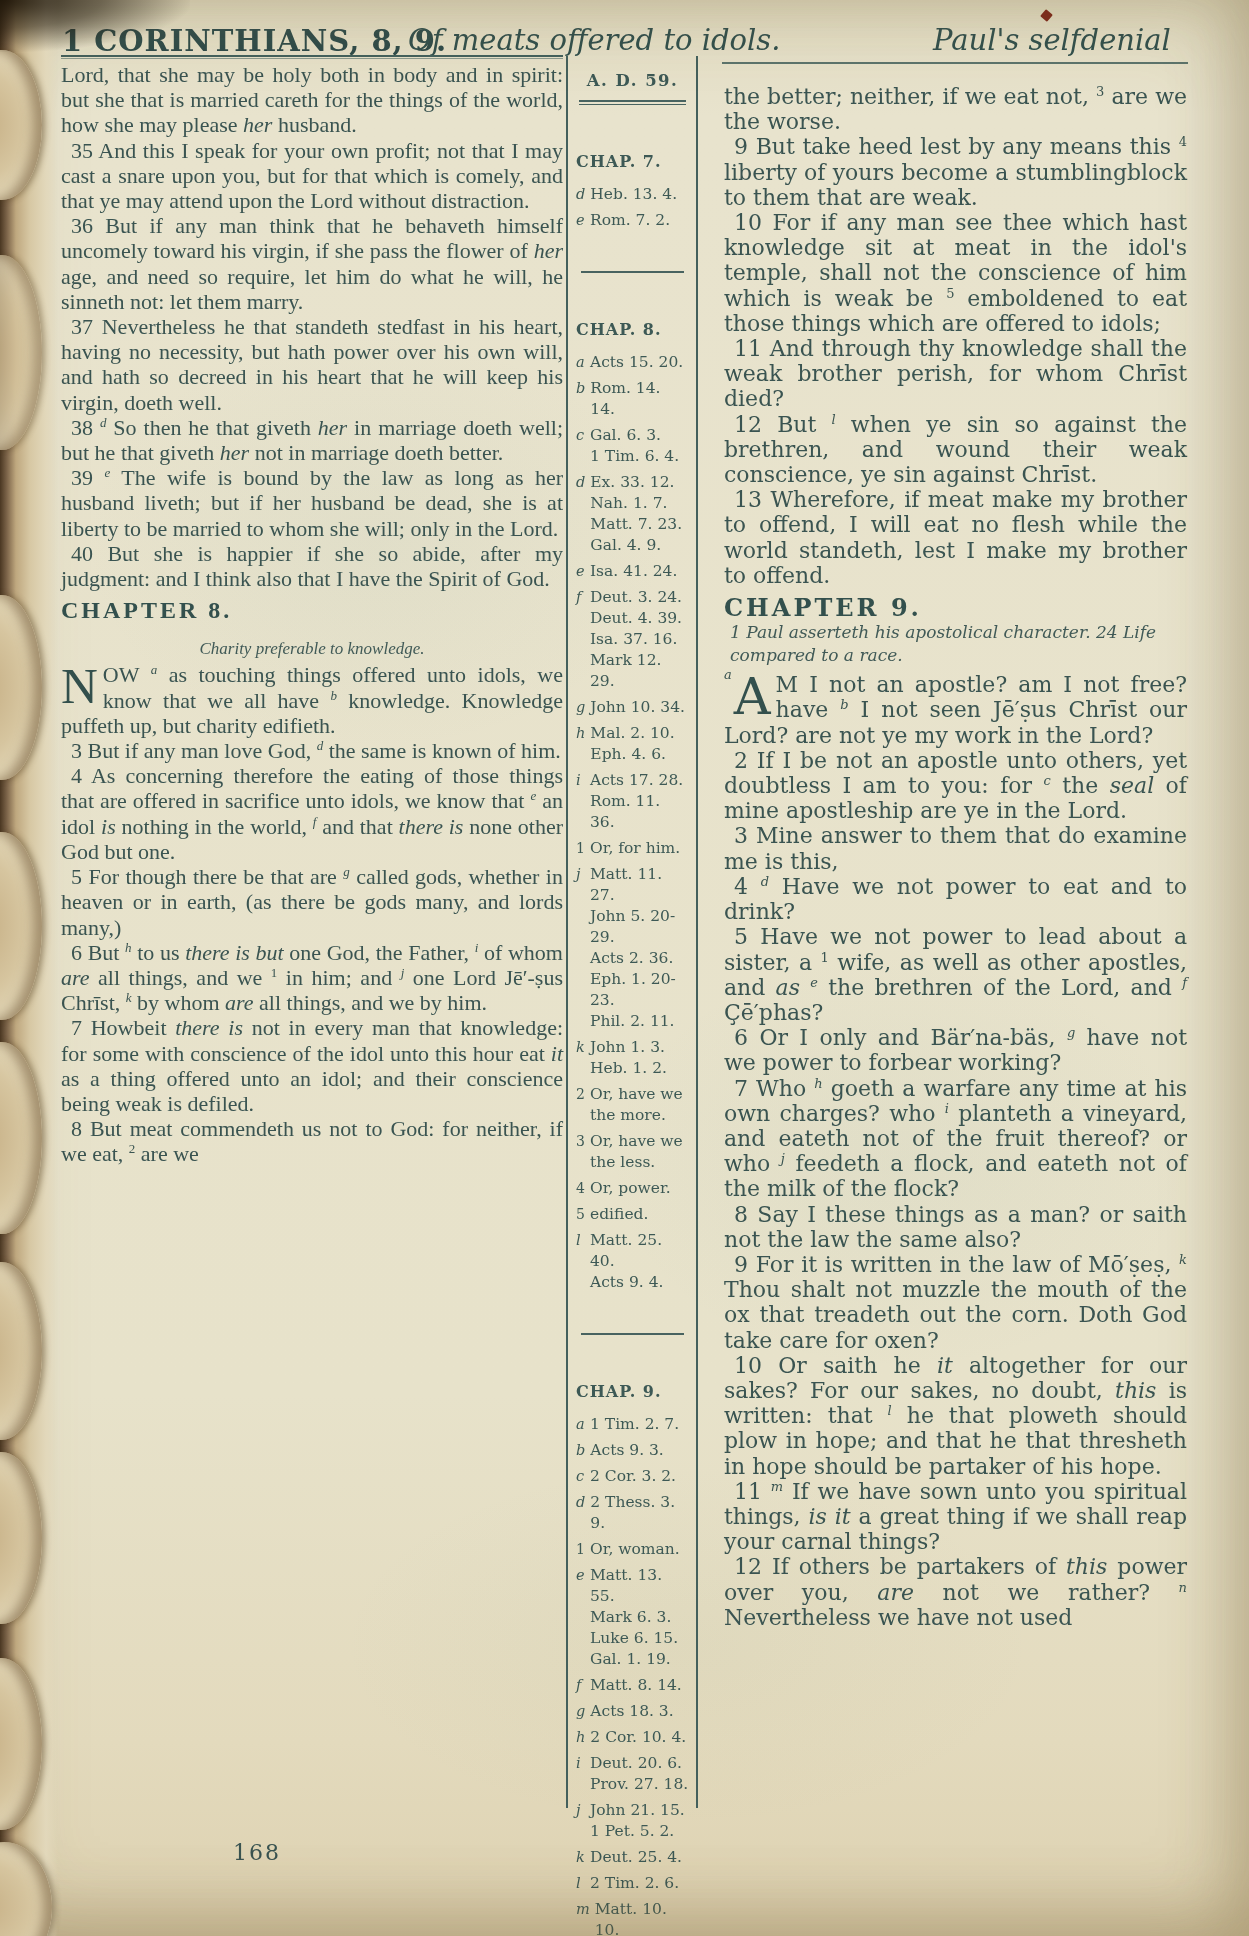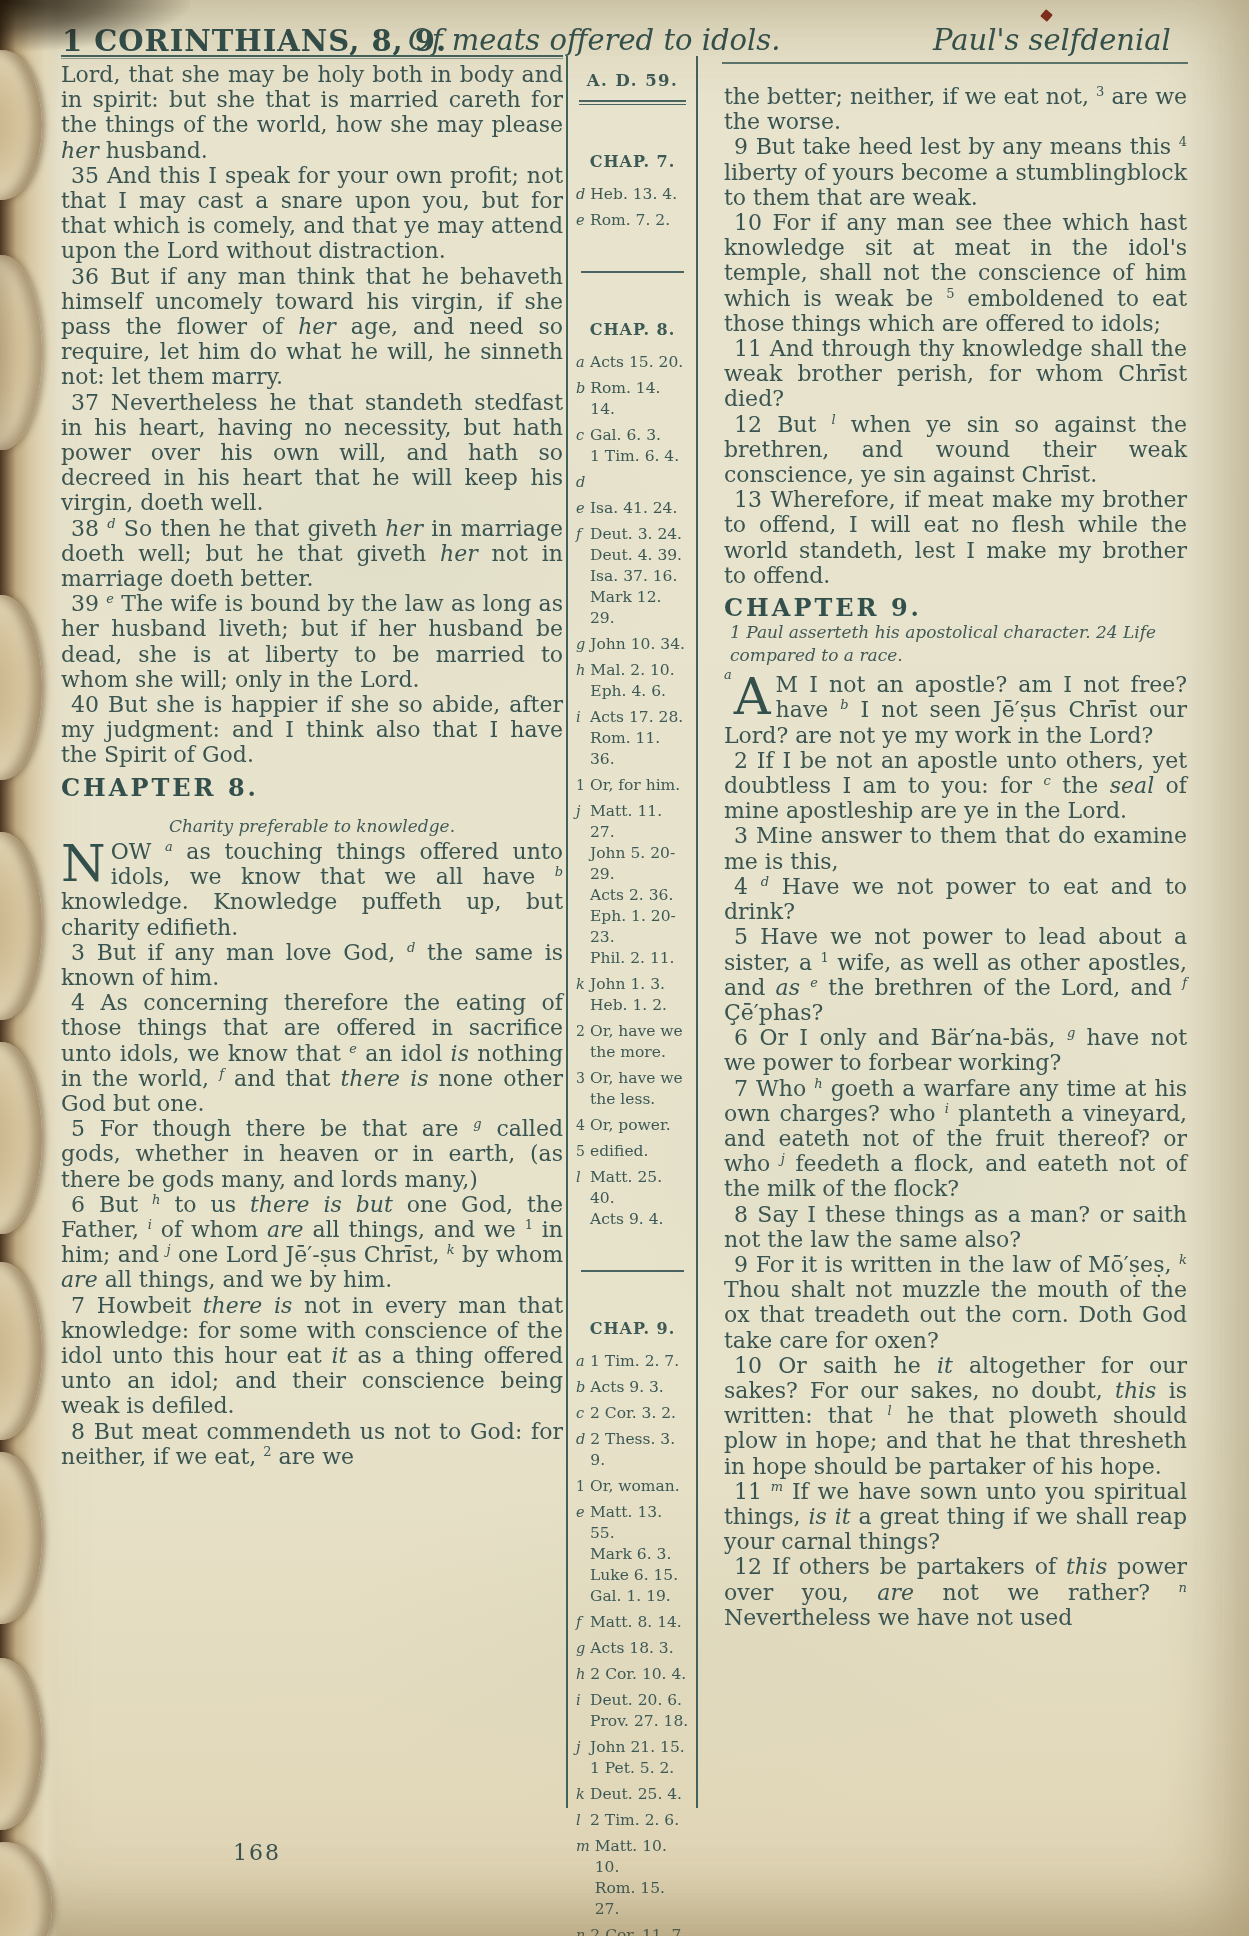--- a/index.html
+++ b/index.html
@@ -35,39 +35,39 @@
   
   .head-book{position:absolute;left:62px;top:24px;font-size:29px;font-weight:bold;letter-spacing:1px;color:#304c4a;white-space:nowrap;}
   .head-it{position:absolute;top:23px;font-size:29px;font-style:italic;color:#32504d;white-space:nowrap;}
   .head-c{left:408px;}
   .head-r{left:933px;}
   .rule-top-left{position:absolute;left:61px;top:55px;width:502px;height:2px;background:#44605c;}
   .rule-top-left::after{content:'';position:absolute;left:0;top:3px;width:100%;height:1px;background:rgba(68,96,92,.55);}
   .rule-top-right{position:absolute;left:722px;top:62px;width:466px;height:2px;background:#44605c;opacity:.85;}
   
   .col{position:absolute;text-align:justify;font-size:22px;line-height:25.2px;}
-  .col-left{left:61px;top:62px;width:502px;}
+  .col-left{left:61px;top:62px;width:502px;font-family:Liberation Serif, serif;}
   .col-right{left:724px;top:84px;width:463px;}
   .para{margin:0;text-indent:10px;}
   .para.noind{text-indent:0;}
   .chapter{margin:7px 0 1px;text-indent:0;font-size:24px;font-weight:bold;letter-spacing:3px;color:#33504d;}
   .subtitle{text-align:center;font-style:italic;font-size:17px;line-height:20px;color:#415a57;margin:16px 0 3px;}
   .summary{text-align:left;font-style:italic;font-size:17px;line-height:23px;color:#415a57;margin:1px 6px 5px;}
   .summary i{font-style:italic;}
   sup.r{font-style:italic;font-size:13px;line-height:0;}
   sup.r.num{font-style:normal;}
   .dropcap{float:left;font-size:51px;line-height:43px;padding:3px 5px 0 0;color:#33504d;}
   sup.pre{float:left;margin:3px 2px 0 0;}
   
   .col-mid{position:absolute;left:566px;top:56px;width:132px;height:1752px;box-sizing:border-box;
     border-left:2px solid #44605c;border-right:2px solid #44605c;padding:12px 7px 0 8px;
     font-size:15.5px;line-height:21px;color:#3d5955;}
   .mid-date{text-align:center;font-weight:bold;font-size:16.5px;letter-spacing:1.5px;margin-top:2px;}
   .mid-dbl{height:2px;border-top:2px solid #486360;border-bottom:1px solid #486360;margin:9px 3px 0;}
-  .mid-chap{text-align:center;font-weight:bold;font-size:16px;letter-spacing:1px;margin:46px 0 12px;}
+  .mid-chap{text-align:left;font-weight:bold;font-size:16px;letter-spacing:1px;margin:46px 0 12px;}
   .mid-rule{border-top:2px solid #486360;margin:40px 5px 40px;}
   .mid-ref{display:flex;gap:5px;margin-bottom:5px;align-items:flex-start;}
   .mid-ref .tag{font-style:italic;font-size:14.5px;flex:0 0 auto;min-width:9px;}
   .mid-ref .tag.num{font-style:normal;font-size:14px;}
   .mid-ref .txt{flex:1;}
   
   .page-num{position:absolute;left:233px;top:1840px;font-size:22px;letter-spacing:2px;color:#3a5451;}
 </style>
 </head>
 <body>
@@ -135,20 +135,21 @@
         <div class="mid-ref">
           <span class="tag">b</span>
           <span class="txt">Rom. 14. 14.</span>
         </div>
         <div class="mid-ref">
           <span class="tag">c</span>
           <span class="txt">Gal. 6. 3.<br>1 Tim. 6. 4.</span>
         </div>
         <div class="mid-ref">
           <span class="tag">d</span>
+          <span class="txt">Ex. 33. 12.<br>Nah. 1. 7.<br>Matt. 7. 23.<br>Gal. 4. 9.</span>
         </div>
         <div class="mid-ref">
           <span class="tag">e</span>
           <span class="txt">Isa. 41. 24.</span>
         </div>
         <div class="mid-ref">
           <span class="tag">f</span>
           <span class="txt">Deut. 3. 24.<br>Deut. 4. 39.<br>Isa. 37. 16.<br>Mark 12. 29.</span>
         </div>
         <div class="mid-ref">

